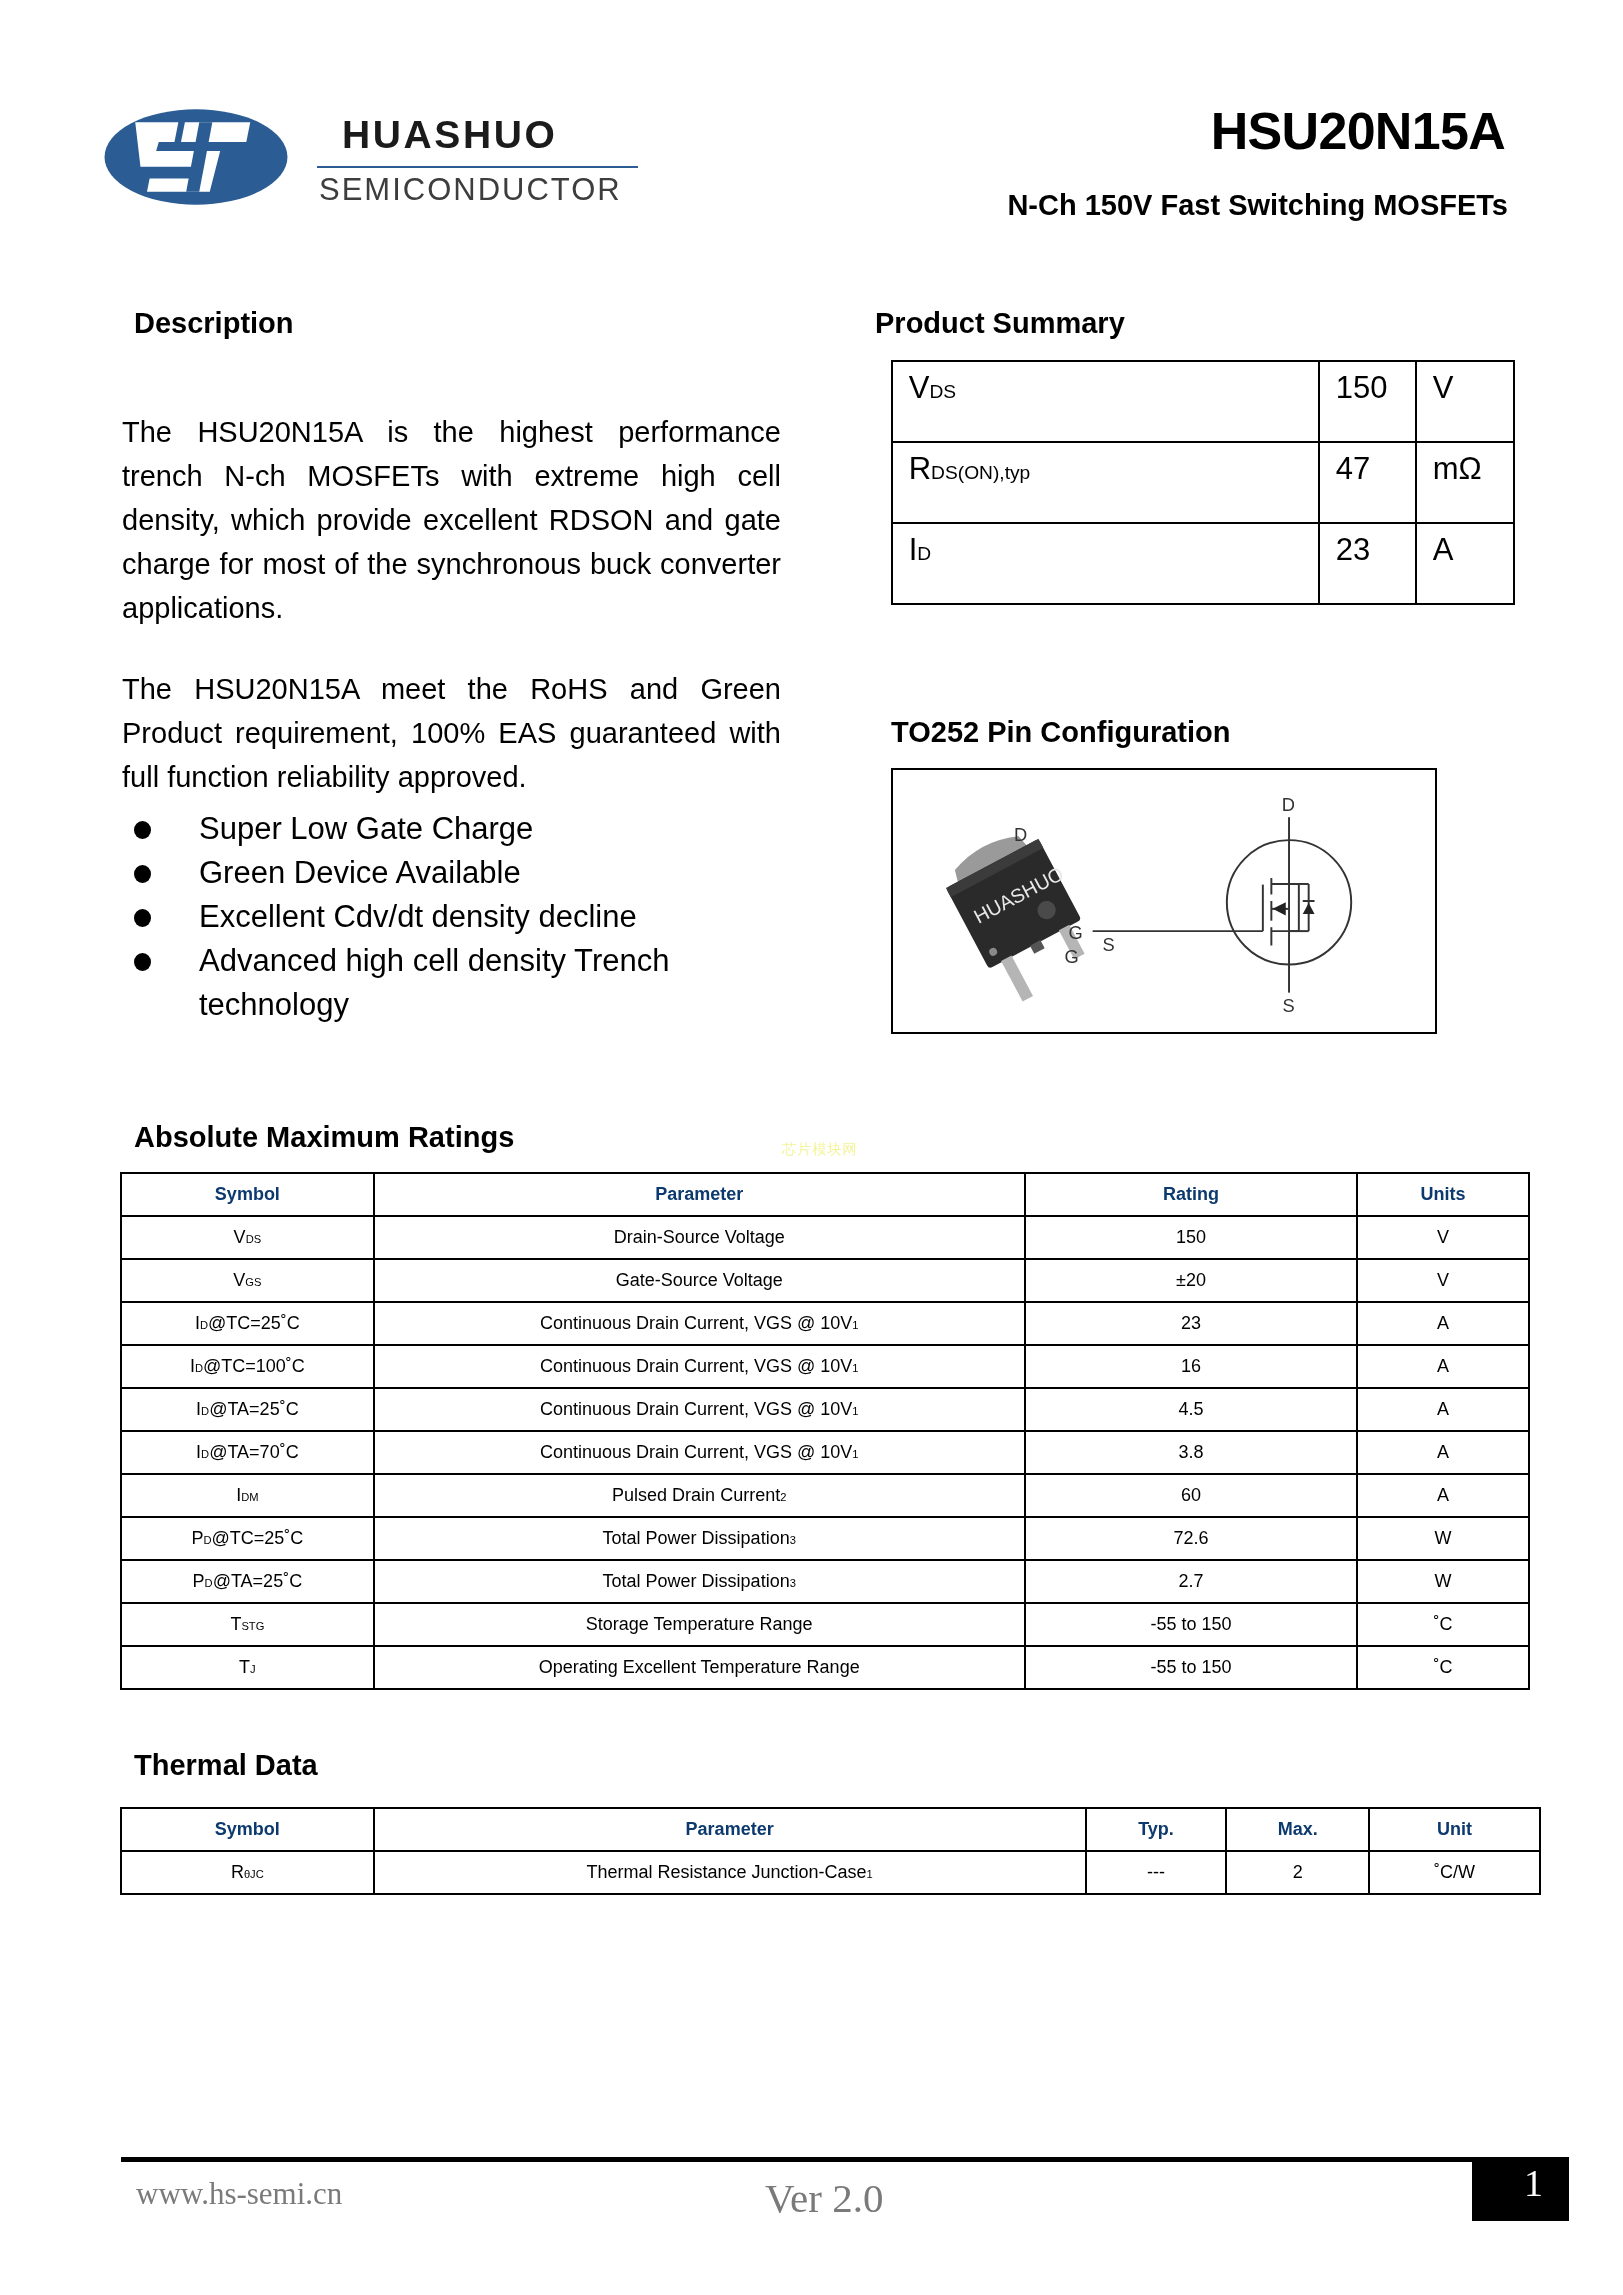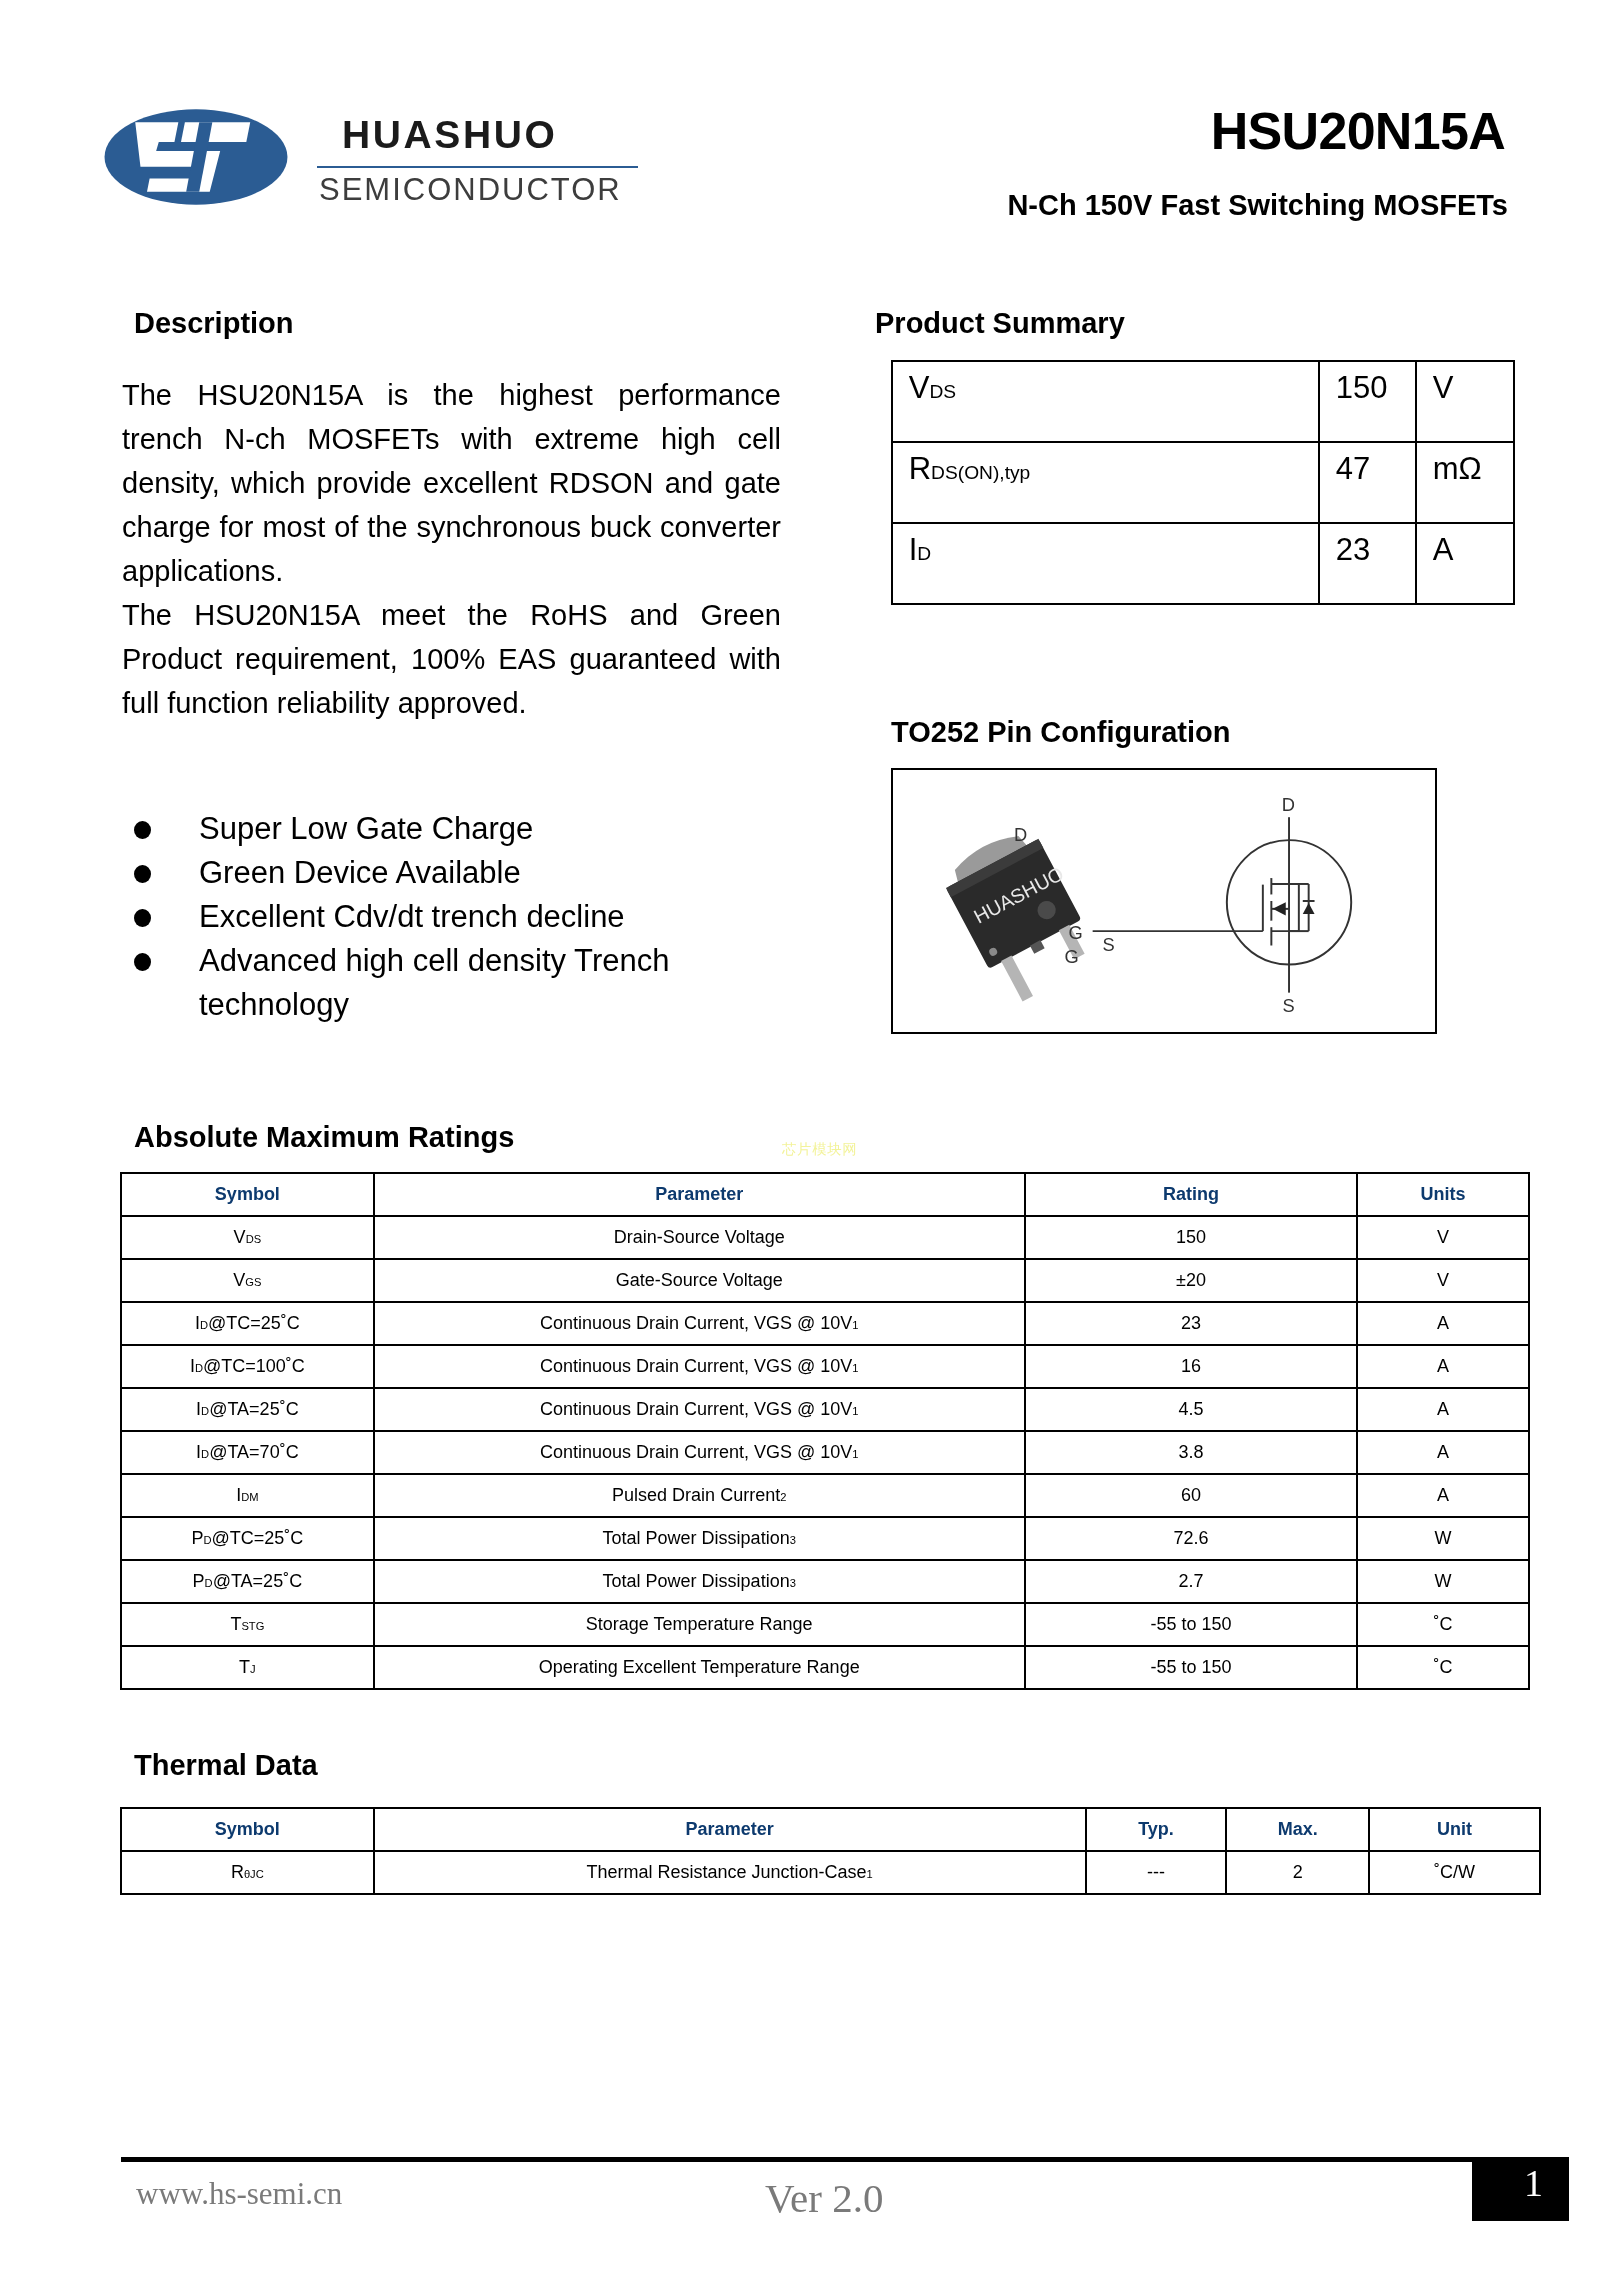--- a/index.html
+++ b/index.html
@@ -16,21 +16,21 @@
   .logo-text-bottom { position: absolute; left: 218px; top: 71px; font-size: 31px; letter-spacing: 2px;
                       color: #3d3d3d; line-height: 1; }
 
   .part-title { right: 118px; top: 105px; font-size: 52px; font-weight: bold; line-height: 1; letter-spacing: -0.7px; }
   .part-subtitle { right: 115px; top: 191px; font-size: 29px; font-weight: bold; line-height: 1; }
 
   .section-heading { font-size: 29px; font-weight: bold; line-height: 1; }
 
   .desc { left: 122px; top: 373px; width: 659px; font-size: 29px; line-height: 44px; text-align: justify; }
   .desc p { margin: 0; }
-  .desc p.last { text-align-last: left; }
+  .desc p.last { text-align-last: left; margin-top: 37px; }
 
   table { border-collapse: collapse; }
   .summary { left: 891px; top: 360px; width: 624px; font-size: 31px; }
   .summary td { border: 2px solid #000; height: 71px; vertical-align: top; padding: 7.9px 15.7px 0 15.7px; }
   .summary sub, .cell sub { font-size: 0.62em; vertical-align: baseline; position: relative; top: 0; }
 
   .pinbox { left: 891px; top: 768px; width: 542px; height: 262px; border: 2px solid #000; }
 
   .bullets { left: 122px; top: 795px; width: 654px; font-size: 31px; line-height: 44px; margin: 12px; padding: 0; list-style: none; }
   .bullets li { position: relative; padding-left: 65px; }
@@ -140,21 +140,21 @@
     <polygon points="626,220 644,220 635,203" fill="#222"></polygon>
     <text x="594" y="62" font-family="Liberation Sans, sans-serif" font-size="28" fill="#333">D</text>
     <text x="268" y="258" font-family="Liberation Sans, sans-serif" font-size="28" fill="#333">G</text>
     <text x="595" y="370" font-family="Liberation Sans, sans-serif" font-size="28" fill="#333">S</text>
   </svg>
 </div>
 
 <ul class="abs bullets">
   <li><span class="dot"></span><span>Super Low Gate Charge</span></li>
   <li><span class="dot"></span><span>Green Device Available</span></li>
-  <li><span class="dot"></span><span>Excellent Cdv/dt trench decline</span></li>
+  <li><span class="dot"></span><span>Excellent Cdv/dt density decline</span></li>
   <li><span class="dot"></span><span>Advanced high cell density Trench technology</span></li>
 </ul>
 
 <div class="abs section-heading" style="left:134px; top:1123px;">Absolute Maximum Ratings</div>
 <div class="abs watermark">芯片模块网</div>
 <table class="abs grid amr">
   <colgroup>
       <col style="width:253px">
       <col style="width:652px">
       <col style="width:333px">

